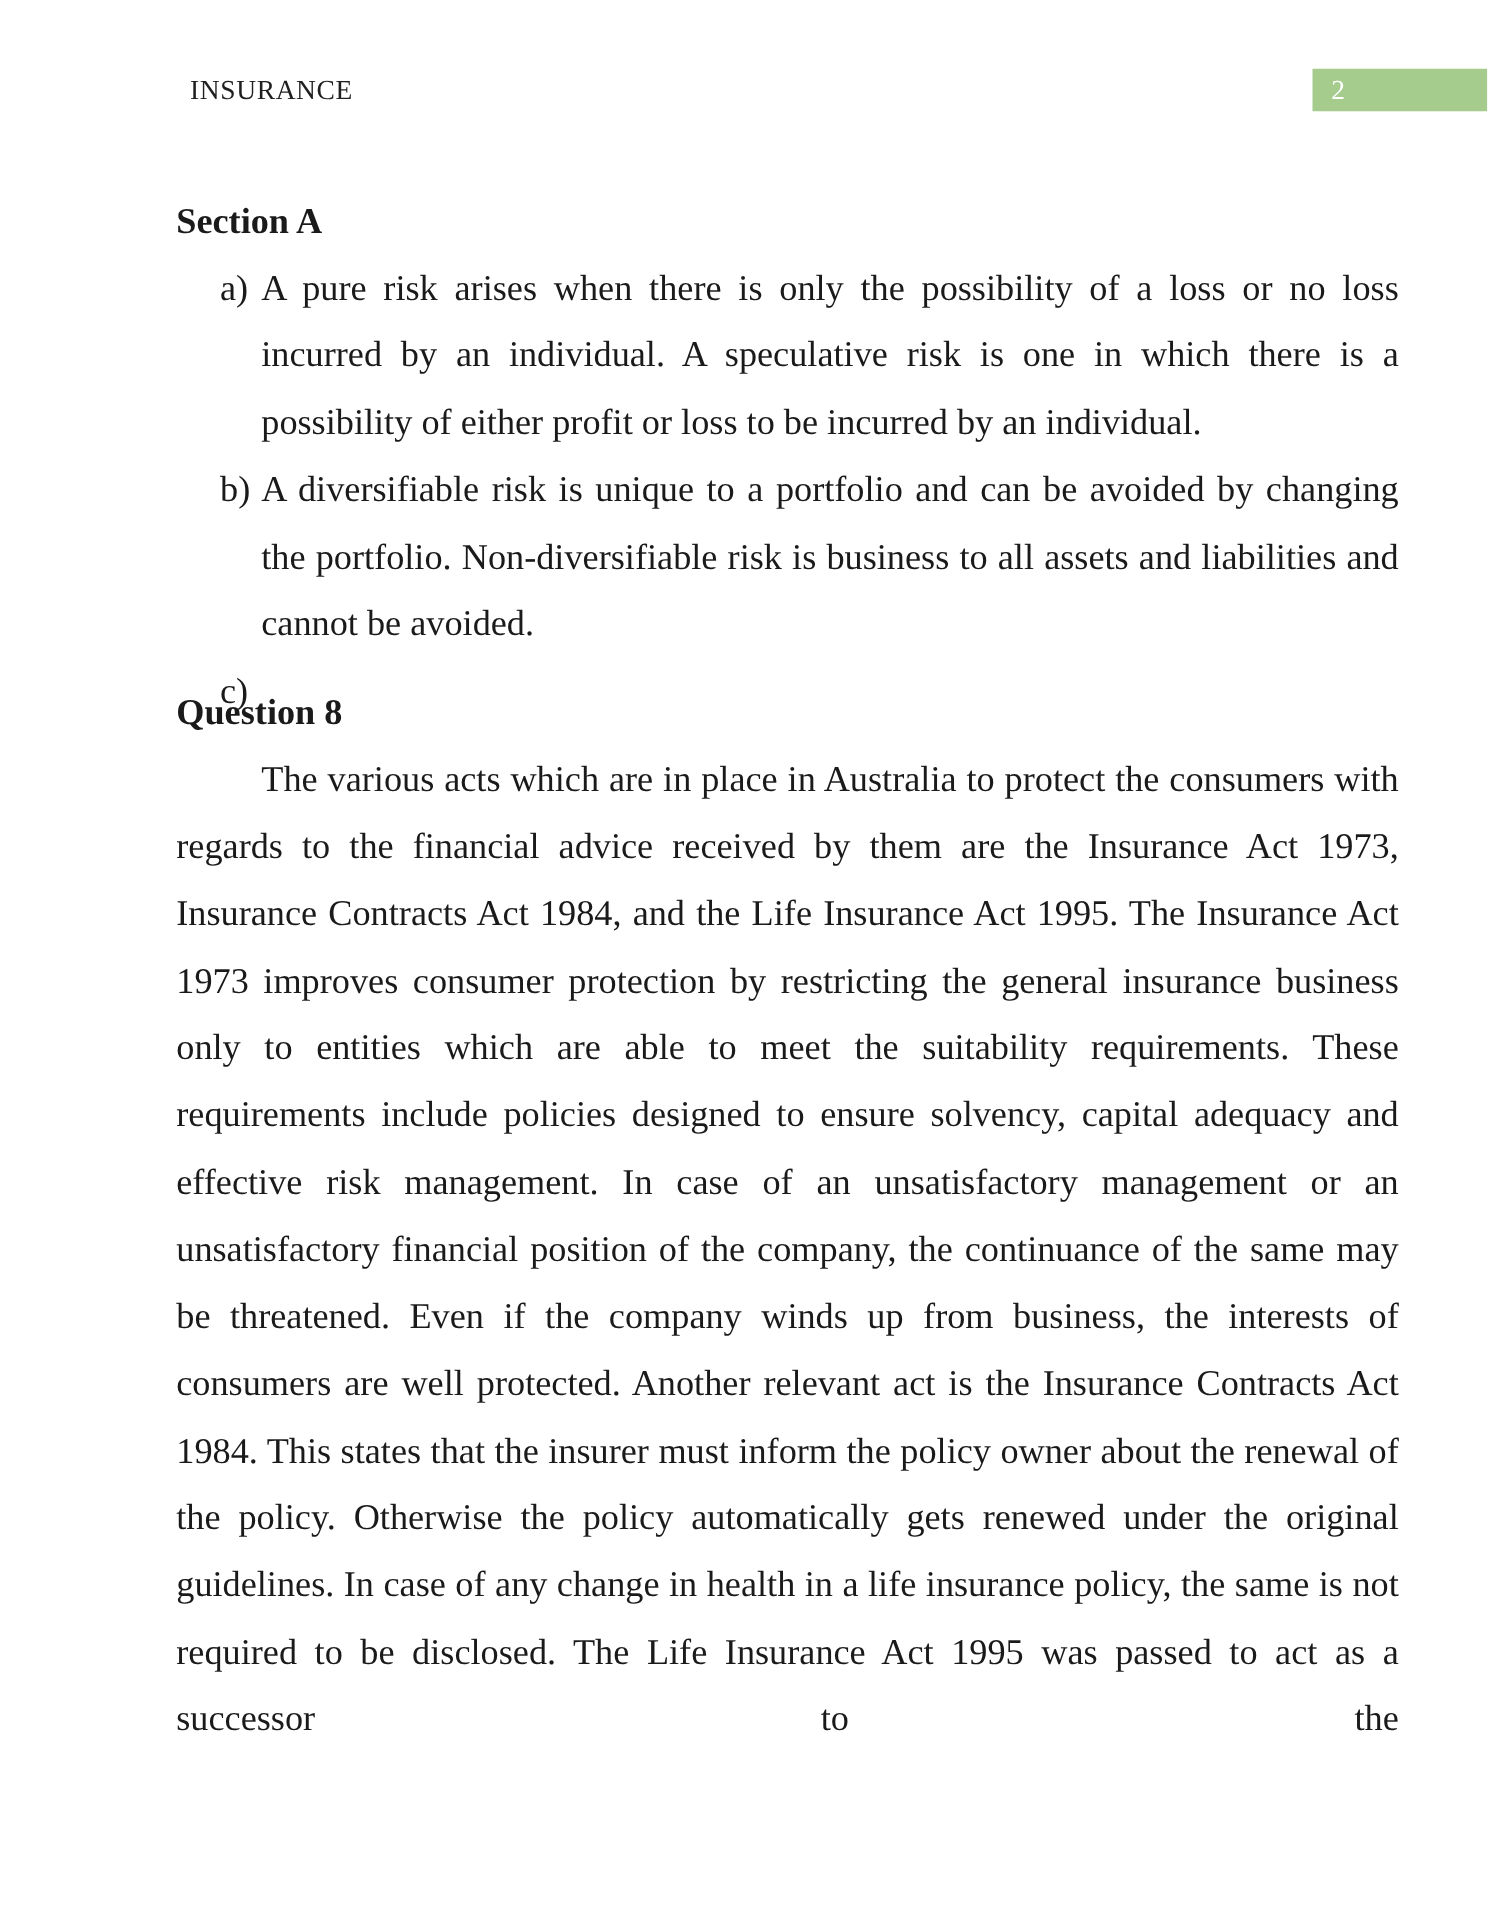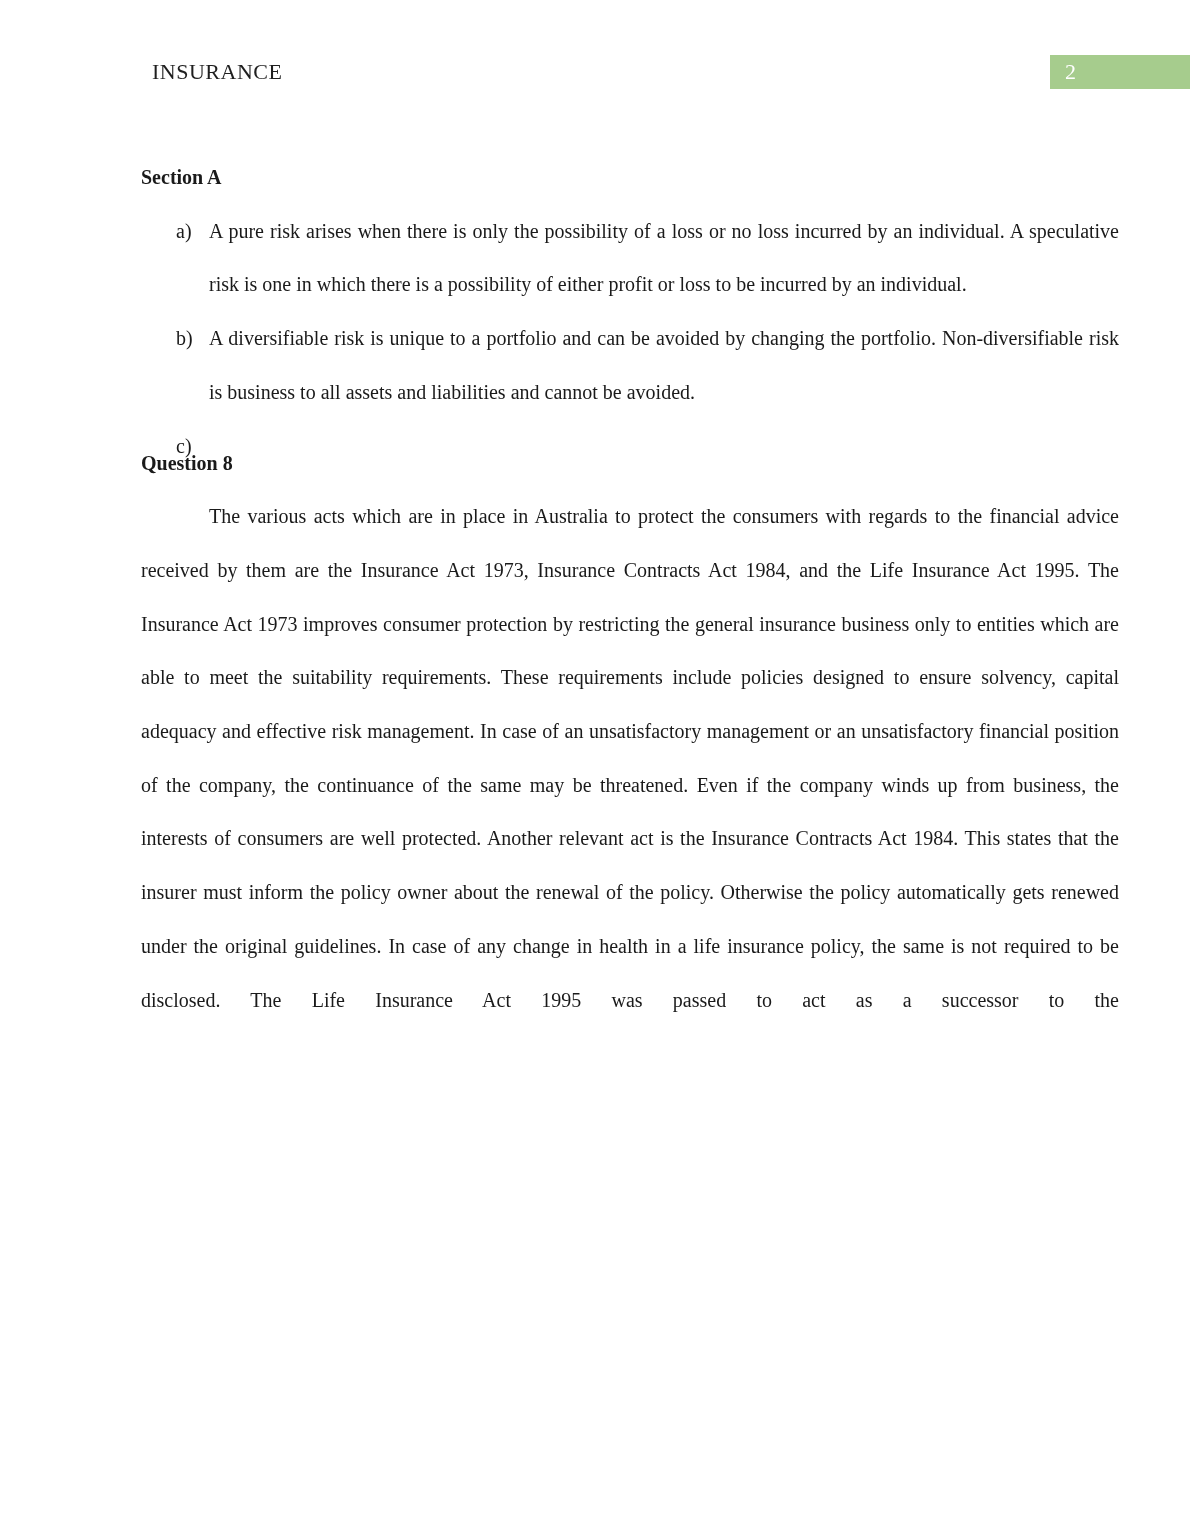--- a/index.html
+++ b/index.html
@@ -34,21 +34,21 @@
     align-items: center;
   }
   .page-number-box .num {
     color: #ffffff;
     font-size: 22px;
     padding-left: 15px;
   }
   .content {
     margin-left: 141px;
     margin-right: 71px;
-    font-size: 20px;
+    font-size: 29px;
     line-height: 53.7px;
   }
   .section-heading {
     margin-top: 62px;
     font-weight: bold;
   }
   .question-heading {
     font-weight: bold;
   }
   .question-heading.q1 { padding-left: 6px; }

